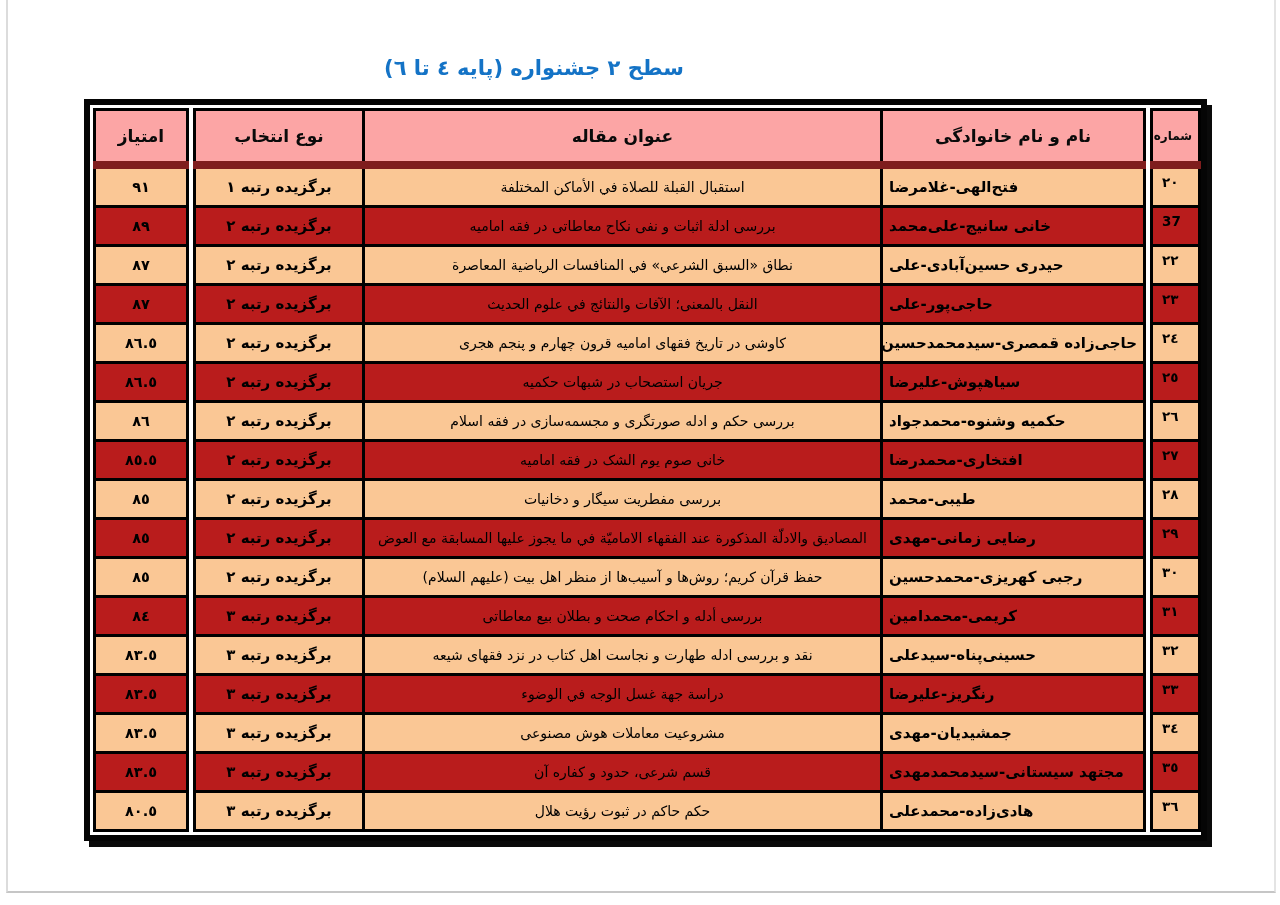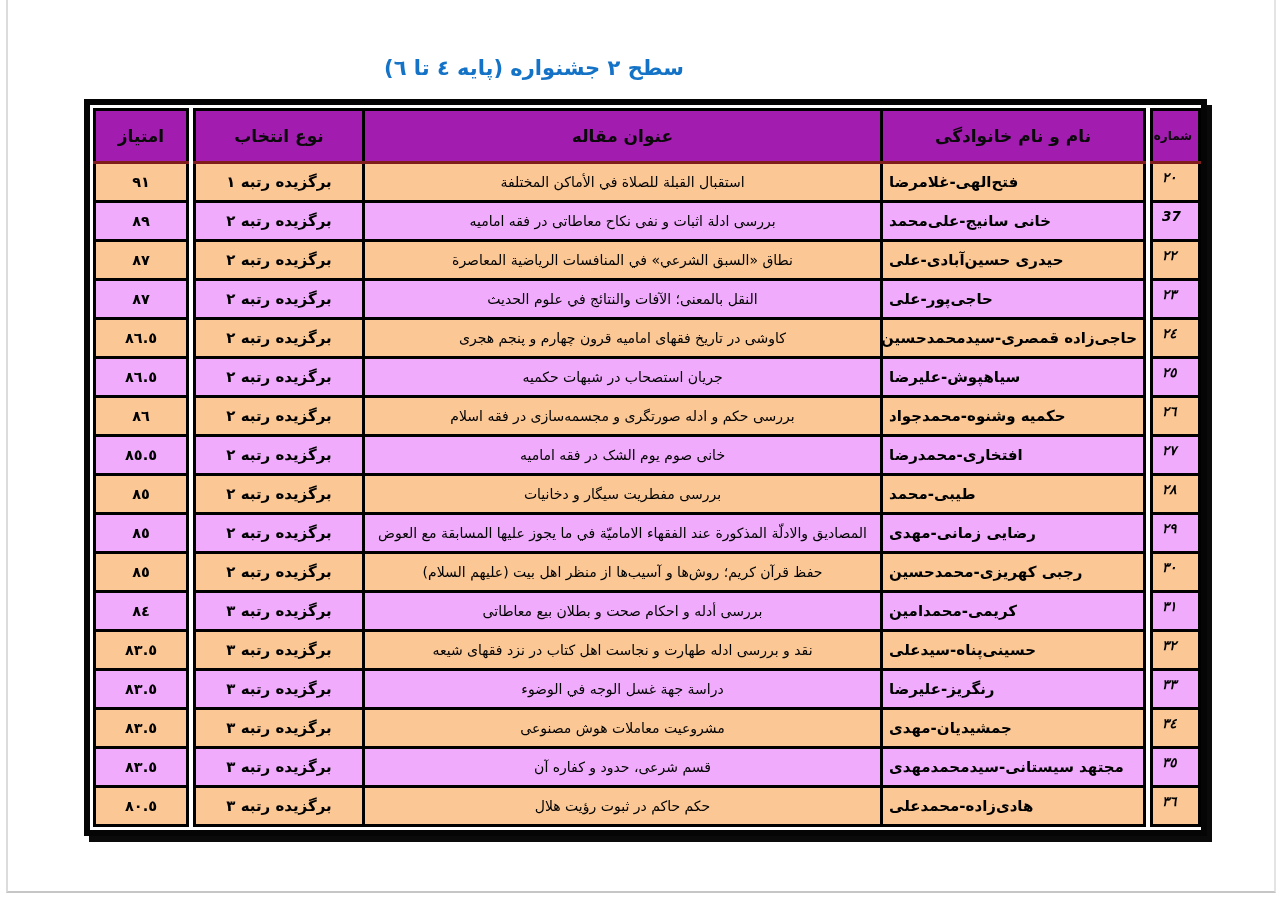--- a/index.html
+++ b/index.html
@@ -42,40 +42,39 @@
     width:100%;
     direction:rtl;
   }
   th,td{
     border:3px solid #000;
     padding:2px 6px;
     overflow:hidden;
     white-space:nowrap;
   }
   thead th{
-    background:#a21caf;
+    background:#fca5a5;
     height:46px;
     font-weight:bold;
     color:#0a0a0a;
     font-size:17px;
-    border-bottom:3px solid #7f1d1d;
+    border-bottom:8px solid #7f1d1d;
     text-align:center;
     vertical-align:middle;
   }
   thead th.h-num{ font-size:12px; }
   tbody td{ height:31px; vertical-align:middle; }
   tr.orange td{ background:#FAC795; }
-  tr.purple td{ background:#f0abfc; }
+  tr.purple td{ background:#b91c1c; }
   td.c-num{
     font-weight:bold;
     font-size:13.5px;
     text-align:left;
     vertical-align:top;
     padding:5px 2px 0 9px;
-    font-style:italic;
   }
   td.c-name{
     font-weight:bold;
     font-size:15px;
     text-align:left;
   }
   td.c-title{
     font-weight:normal;
     font-size:14px;
     text-align:center;

